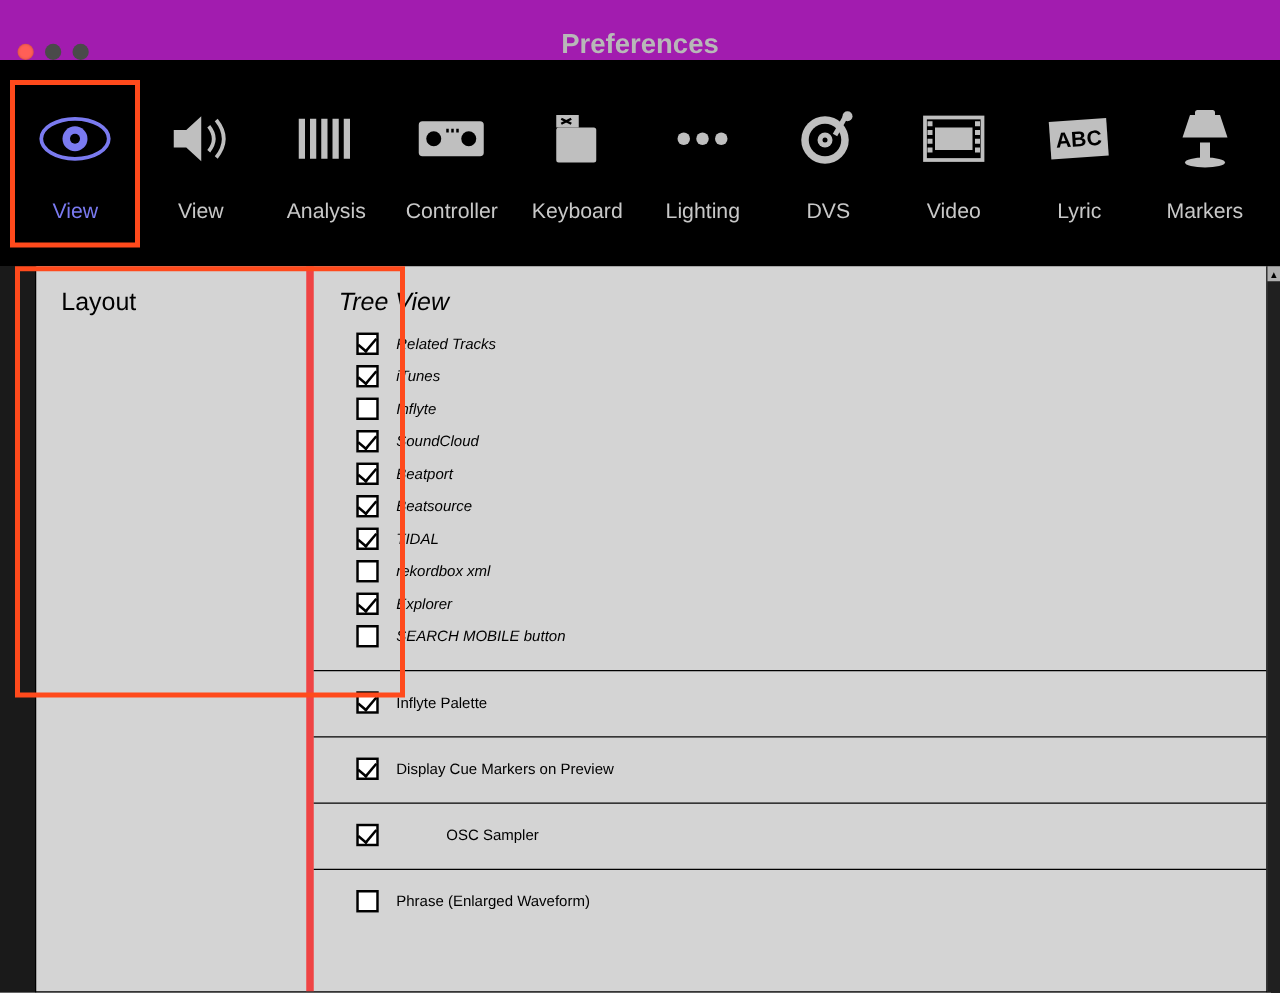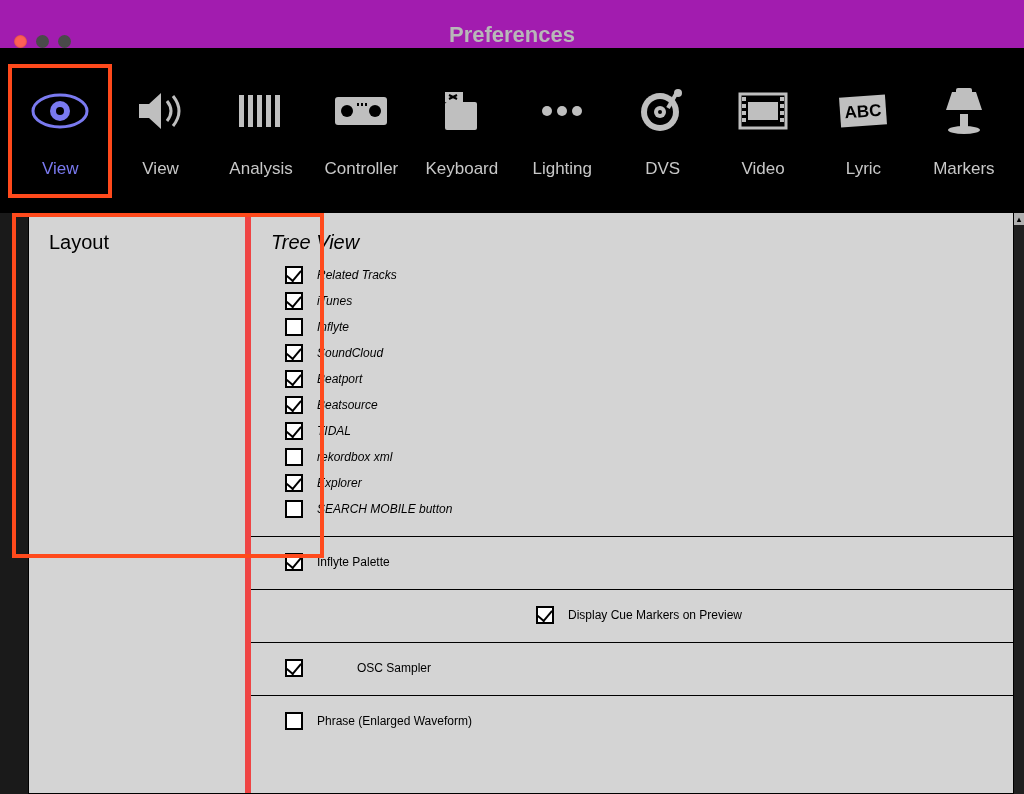--- a/index.html
+++ b/index.html
@@ -356,21 +356,21 @@
       </div>
 
       <div class="section">
         <div class="opt-row" style="padding-left:14px;">
             <span class="chk checked"></span>
             <span>Inflyte Palette</span>
           </div>
       </div>
 
       <div class="section">
-        <div class="opt-row" style="padding-left:14px;justify-content:center;">
+        <div class="opt-row" style="padding-left:14px;">
             <span class="chk checked"></span>
             <span>Display Cue Markers on Preview</span>
           </div>
       </div>
 
       <div class="section">
         <div class="opt-row" style="padding-left:14px;gap:40px;">
             <span class="chk checked"></span>
             <span>OSC Sampler</span>
           </div>

